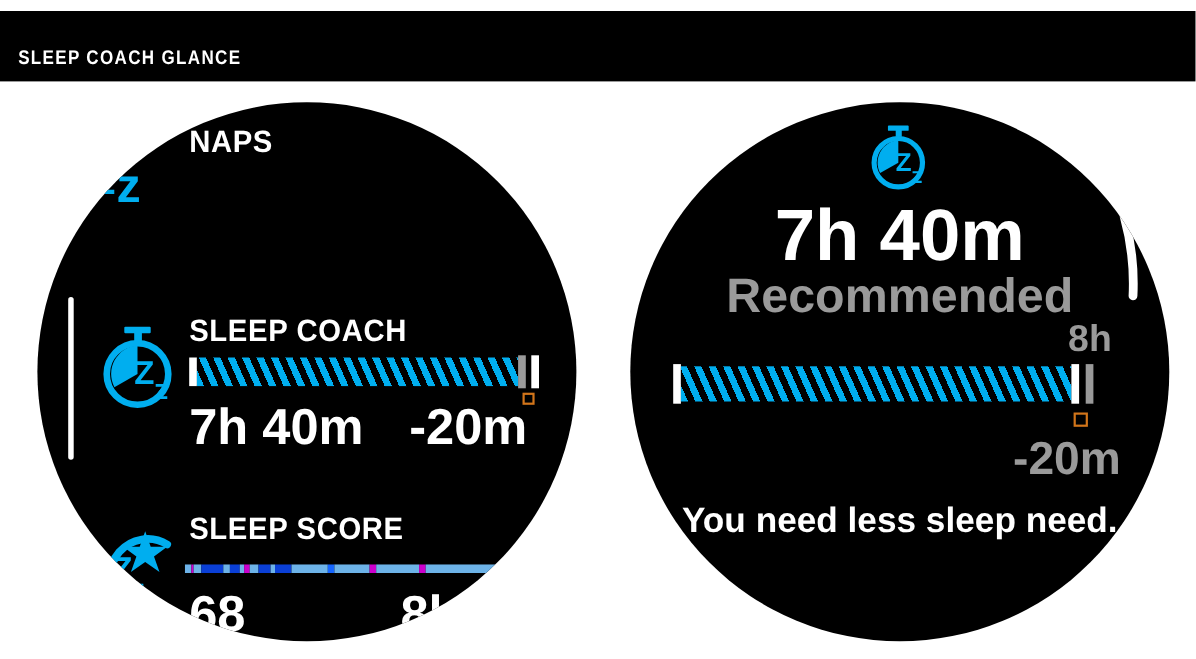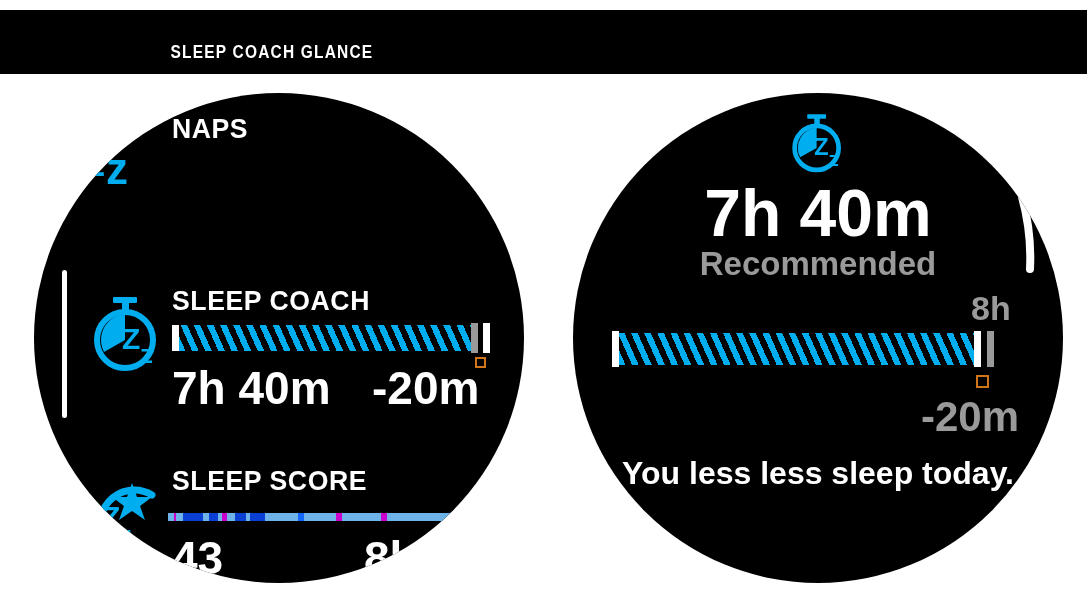--- a/index.html
+++ b/index.html
@@ -24,21 +24,20 @@
     position: absolute;
     left: 0; top: 10px;
     width: 1087px; height: 64px;
     background: #000000;
   }
   .header-cell {
     position: absolute;
     top: 0; height: 84px;
     display: flex;
     align-items: center;
-    justify-content: center;
     text-decoration: underline;
   }
   .header-cell.left  { left: 0;   width: 543px; }
   .header-cell.right { left: 544px; width: 543px; }
   .header-label {
     color: #ffffff;
     font-family: "Liberation Sans Narrow", "Liberation Sans", sans-serif;
     font-size: 18px;
     font-weight: bold;
     letter-spacing: 1.4px;
@@ -196,21 +195,21 @@
           <span style="width: 5%; background: rgb(10, 63, 214);"></span>
           <span style="width: 11.5%; background: rgb(109, 179, 232);"></span>
           <span style="width: 1.9%; background: rgb(21, 101, 255);"></span>
           <span style="width: 11%; background: rgb(109, 179, 232);"></span>
           <span style="width: 2.1%; background: rgb(204, 0, 204);"></span>
           <span style="width: 13.6%; background: rgb(109, 179, 232);"></span>
           <span style="width: 2.2%; background: rgb(204, 0, 204);"></span>
           <span style="width: 24.3%; background: rgb(109, 179, 232);"></span>
         </div>
 
-      <div class="big-white" style="left:138px; top:438px; font-size:46px;">43</div>
+      <div class="big-white" style="left:138px; top:438px; font-size:46px;">68</div>
       <div class="big-white" style="left:330px; top:438px; font-size:46px;">8h</div>
     </div>
   </div>
 
   <div class="watch" id="watch-right">
     <div class="face">
 
       <svg class="scroll-arc" style="left:0; top:0;" width="490" height="490" viewBox="0 0 490 490">
         <path d="M 449 104 A 228 228 0 0 1 457 176" fill="none" stroke="#ffffff" stroke-width="8" stroke-linecap="round"></path>
       </svg>
@@ -219,31 +218,31 @@
         <rect x="27" y="4" width="24" height="6" rx="1" fill="#00aeef"></rect>
         <rect x="36" y="9" width="7" height="8" fill="#00aeef"></rect>
         <circle cx="39" cy="47" r="28" fill="none" stroke="#00aeef" stroke-width="6"></circle>
         <path d="M39 47 L39 21 A26 26 0 0 0 18 59 Z" fill="#00aeef"></path>
         <text x="36" y="56" font-family="'Liberation Sans Narrow','Liberation Sans',sans-serif" font-size="30" font-weight="bold" fill="#00aeef">Z</text>
         <text x="54" y="70" font-family="'Liberation Sans Narrow','Liberation Sans',sans-serif" font-size="26" font-weight="bold" fill="#00aeef">z</text>
       </svg>
 
       <div class="big-white" style="left:0; top:82px; width:490px; text-align:center; font-size:66px;">7h 40m</div>
 
-      <div class="gray-txt" style="left:0; top:152px; width:490px; text-align:center; font-size:33px;">Recommended</div>
+      <div class="gray-txt" style="left:0; top:152px; width:490px; text-align:center; font-size:44px;">Recommended</div>
 
       <div class="gray-txt" style="left:398px; top:196px; font-size:34px;">8h</div>
 
       <div>
         <div class="tick white" style="left:39px; top:238px; height:36px;"></div>
         <div class="hatch-bar" style="left:46px; top:240px; width:355px; height:32px;"></div>
         <div class="tick white" style="left:401px; top:238px; height:36px;"></div>
         <div class="tick gray" style="left:414px; top:238px; height:36px;"></div>
         <div class="orange-marker" style="left:403px; top:282px; width:13px; height:13px;"></div>
       </div>
 
       <div class="gray-txt" style="left:0; top:300px; width:446px; text-align:right; font-size:42px;">-20m</div>
 
-      <div class="big-white" style="left:0; top:362px; width:490px; text-align:center; font-size:32px;">You less less sleep today.</div>
+      <div class="big-white" style="left:0; top:362px; width:490px; text-align:center; font-size:32px;">You need less sleep need.</div>
     </div>
   </div>
 
 </div>
 
 </body></html>

